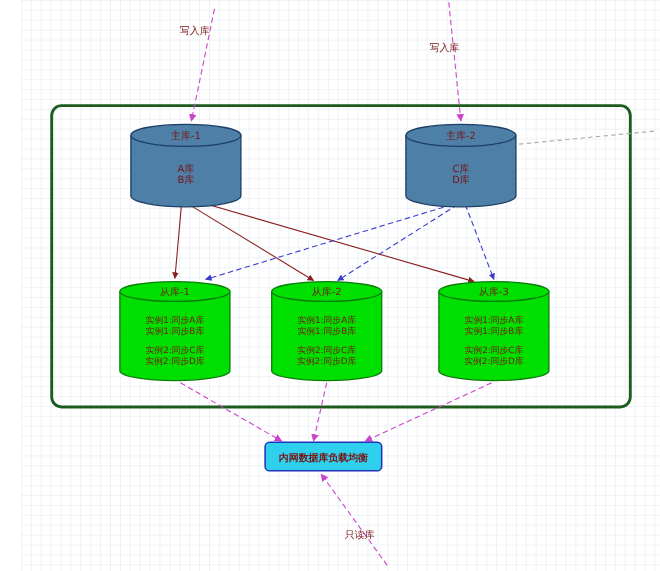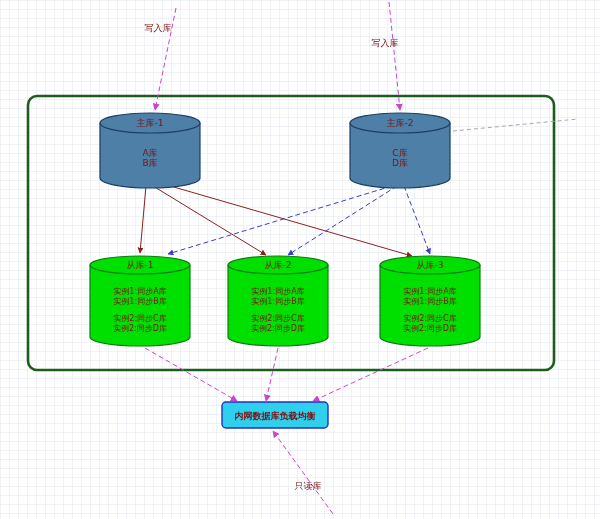--- a/index.html
+++ b/index.html
@@ -1,17 +1,17 @@
 <!DOCTYPE html>
 <html><head>
 <meta charset="utf-8">
 <style>
   html, body { margin: 0; padding: 0; background: #ffffff; }
   body { font-family: "DejaVu Sans", "Liberation Sans", sans-serif; }
-  .canvas-wrap { width: 508px; height: 519px; position: relative; }
+  .canvas-wrap { width: 508px; height: 519px; position: relative; margin-left: 19px; }
 
   
   .edge-write   { stroke: #cc44cc; stroke-width: 1; fill: none; stroke-dasharray: 5,3; }
   .edge-master1 { stroke: #8b2020; stroke-width: 1; fill: none; }
   .edge-master2 { stroke: #3b3bcf; stroke-width: 1; fill: none; stroke-dasharray: 5,3; }
   .edge-gray    { stroke: #a8a8a8; stroke-width: 1; fill: none; stroke-dasharray: 4,3; }
 
   
   .m-shape  { stroke: #1d3f66; stroke-width: 1.2; }
   .s-shape  { stroke: #0b7d0b; stroke-width: 1.2; }

